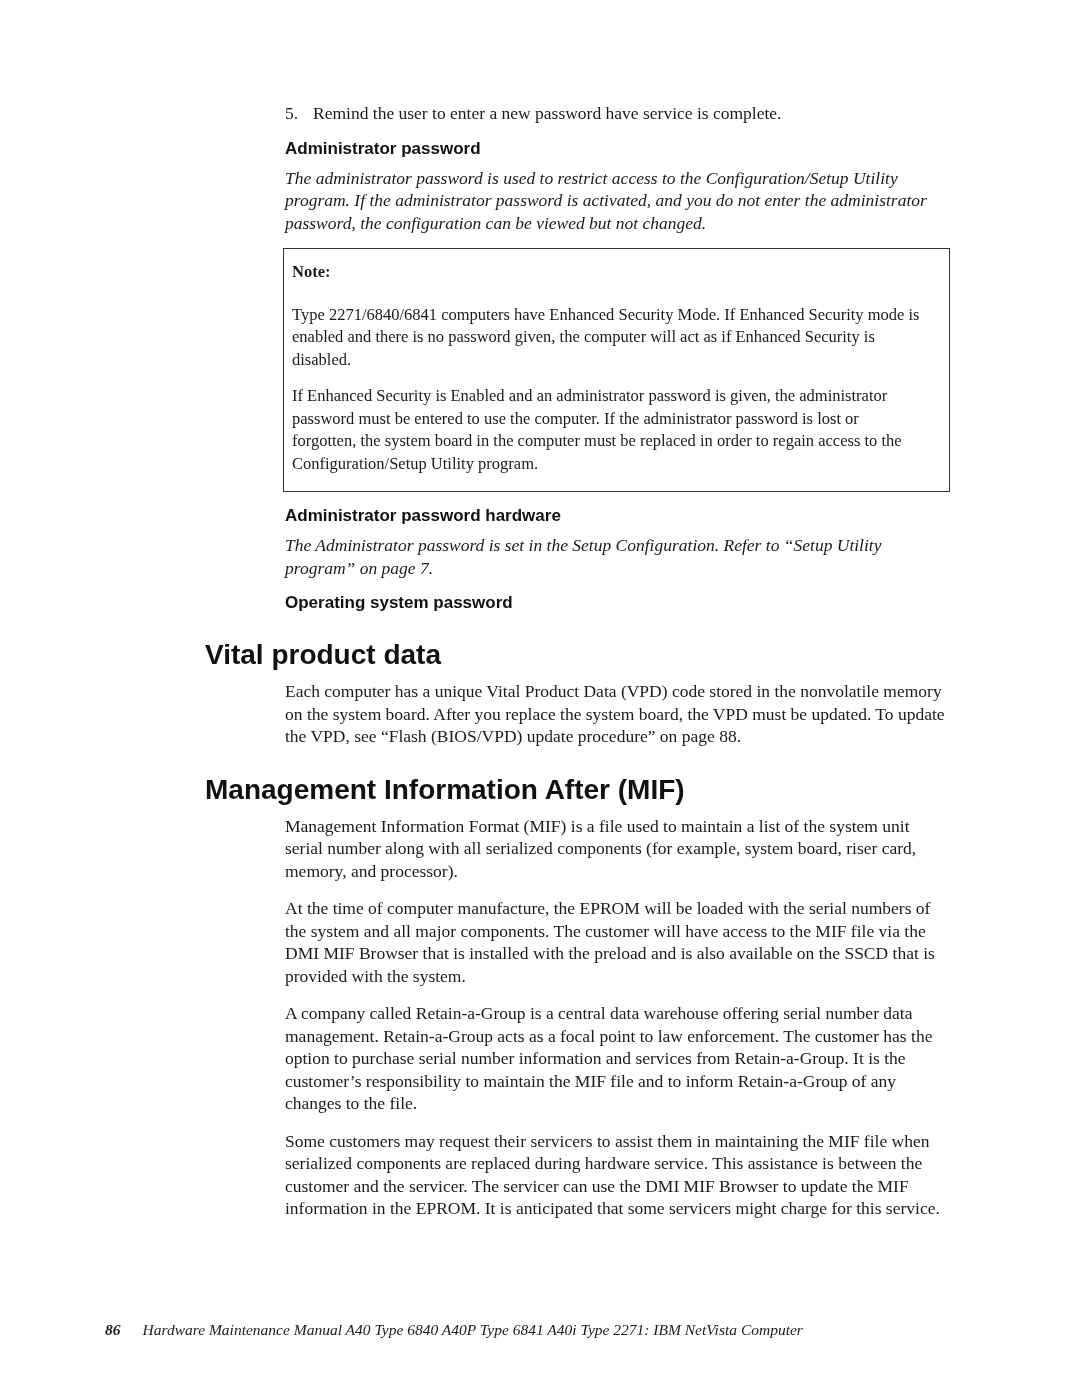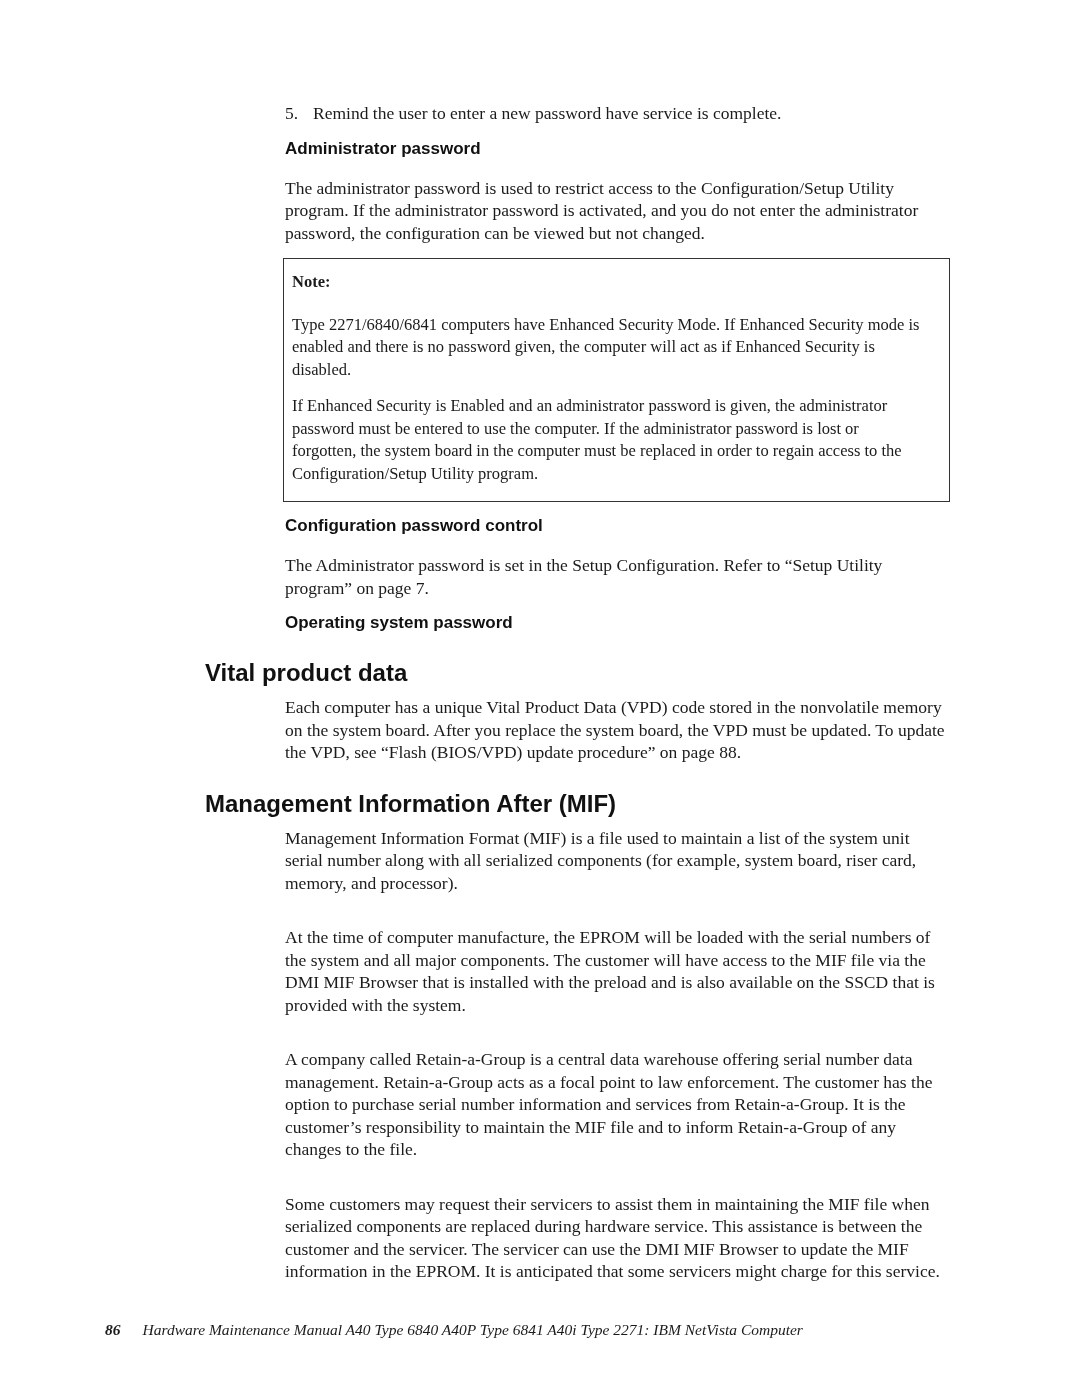--- a/index.html
+++ b/index.html
@@ -38,21 +38,21 @@
     font-family: "Liberation Sans", sans-serif;
     font-weight: bold;
     font-size: 17px;
     color: #111;
     margin-top: 14px;
     margin-bottom: 5px;
   }
   h2.section-heading {
     font-family: "Liberation Sans", sans-serif;
     font-weight: bold;
-    font-size: 24px;
+    font-size: 28px;
     color: #111;
     margin-left: -80px;
     margin-top: 26px;
     margin-bottom: 9px;
   }
   .notebox {
     border: 1px solid #333;
     margin-top: 14px;
     margin-bottom: 12px;
     padding: 12px 24px 16px 8px;
@@ -60,22 +60,22 @@
     line-height: 22.5px;
     width: 667px;
     margin-left: -2px;
   }
   .note-label {
     font-weight: bold;
     margin-bottom: 20px;
   }
   .notebox p.note-para { margin-top: 0; }
   .notebox p.note-para + p.note-para { margin-top: 14px; }
-  .para-gap { margin-top: 32px; }
-  .small-gap { margin-top: 18px; }
+  .para-gap { margin-top: 15px; }
+  .small-gap { margin-top: 8px; font-style: italic; }
   .footer {
     position: absolute;
     left: 105px;
     bottom: 58px;
     font-size: 15.5px;
     color: #1b1b1b;
     display: flex;
     align-items: baseline;
     font-style: italic;
   }
@@ -97,21 +97,21 @@
 
     <h3 class="subheading">Administrator password</h3>
     <p class="body-text small-gap">The administrator password is used to restrict access to the Configuration/Setup Utility program. If the administrator password is activated, and you do not enter the administrator password, the configuration can be viewed but not changed.</p>
 
     <div class="notebox">
       <div class="note-label">Note:</div>
       <p class="note-para">Type 2271/6840/6841 computers have Enhanced Security Mode. If Enhanced Security mode is enabled and there is no password given, the computer will act as if Enhanced Security is disabled.</p>
       <p class="note-para">If Enhanced Security is Enabled and an administrator password is given, the administrator password must be entered to use the computer. If the administrator password is lost or forgotten, the system board in the computer must be replaced in order to regain access to the Configuration/Setup Utility program.</p>
     </div>
 
-    <h3 class="subheading">Configuration password control</h3>
+    <h3 class="subheading">Administrator password hardware</h3>
     <p class="body-text small-gap">The Administrator password is set in the Setup Configuration. Refer to “Setup Utility program” on page 7.</p>
 
     <h3 class="subheading">Operating system password</h3>
 
     <h2 class="section-heading">Vital product data</h2>
     <p class="body-text">Each computer has a unique Vital Product Data (VPD) code stored in the nonvolatile memory on the system board. After you replace the system board, the VPD must be updated. To update the VPD, see “Flash (BIOS/VPD) update procedure” on page 88.</p>
 
     <h2 class="section-heading">Management Information After (MIF)</h2>
     <p class="body-text">Management Information Format (MIF) is a file used to maintain a list of the system unit serial number along with all serialized components (for example, system board, riser card, memory, and processor).</p>
     <p class="body-text para-gap">At the time of computer manufacture, the EPROM will be loaded with the serial numbers of the system and all major components. The customer will have access to the MIF file via the DMI MIF Browser that is installed with the preload and is also available on the SSCD that is provided with the system.</p>

